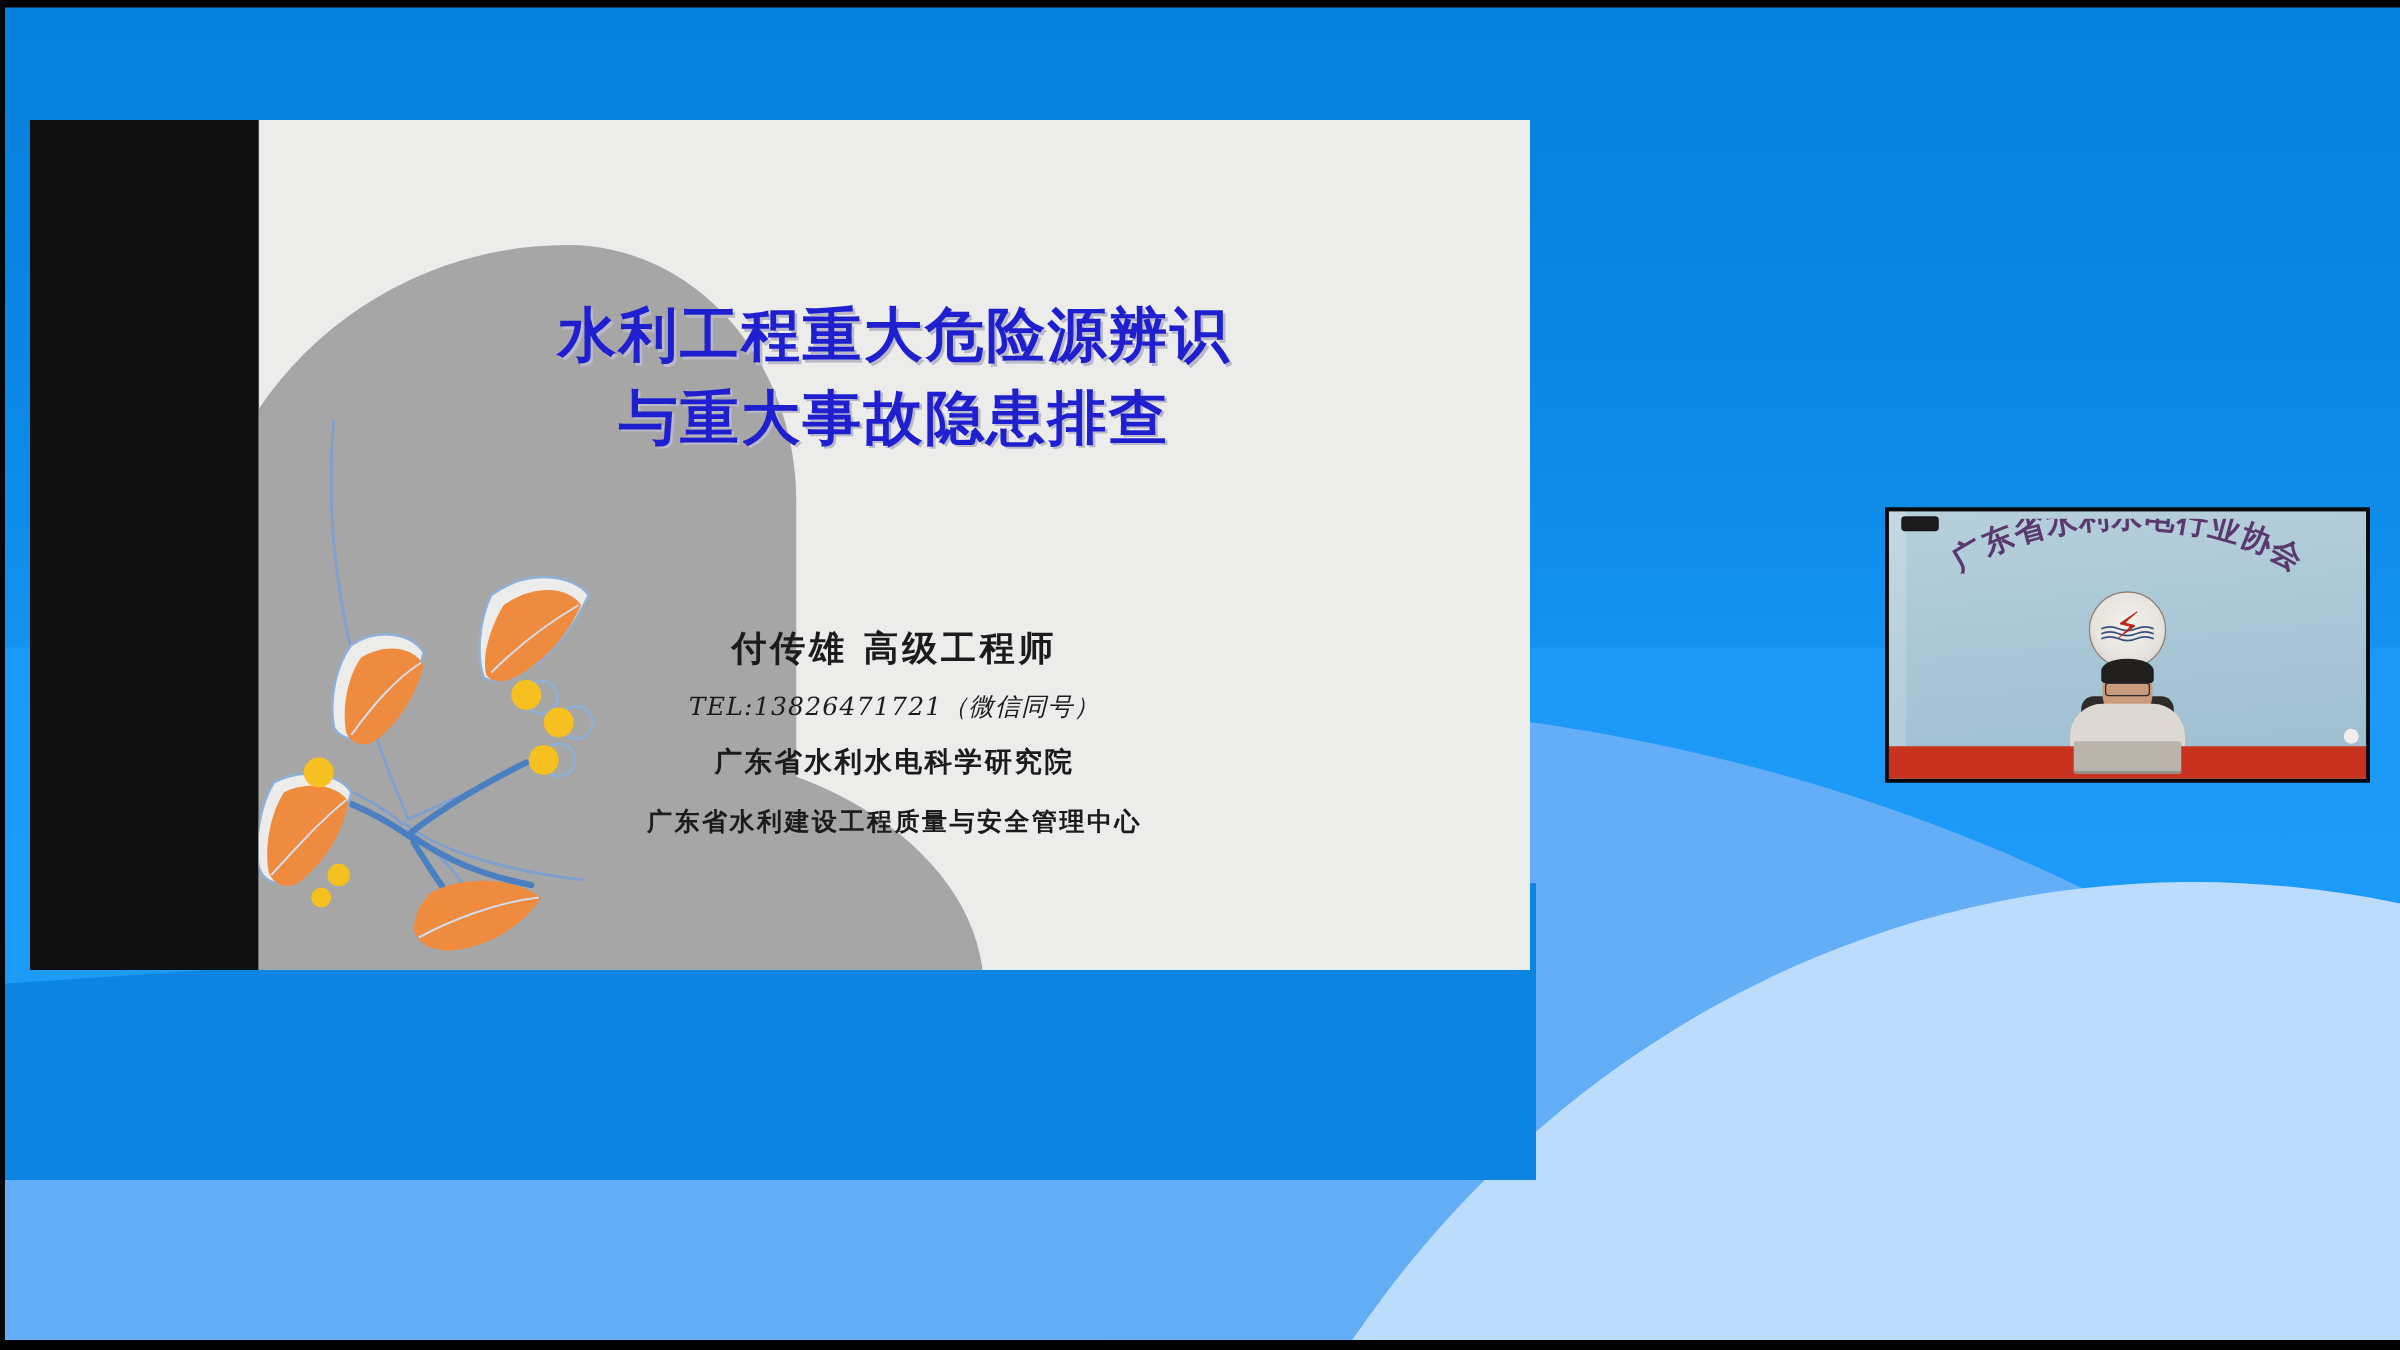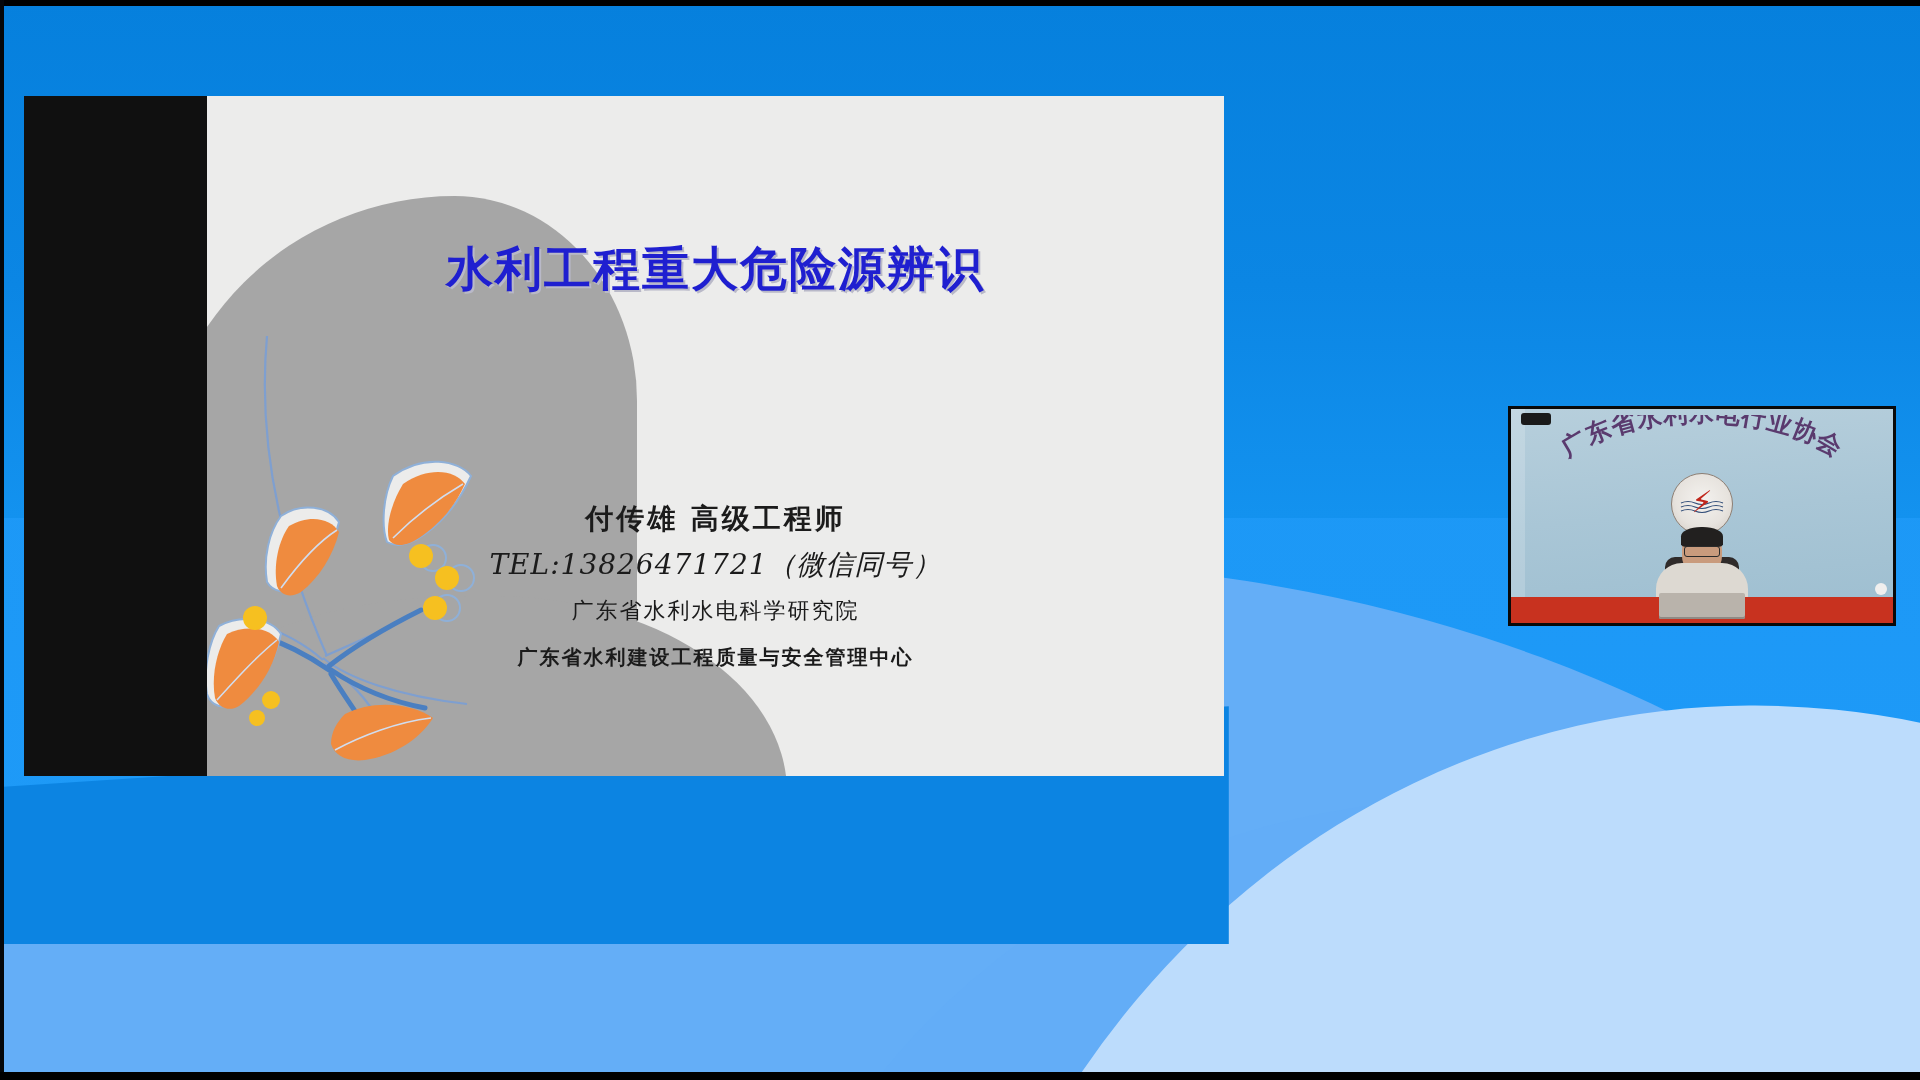--- a/index.html
+++ b/index.html
@@ -41,22 +41,22 @@
   .slide-title{position:absolute;left:0;top:140px;width:100%;text-align:center;
         color:#1f1fd0;font-weight:bold;font-size:47px;line-height:66px;letter-spacing:2px;
         font-family:"DejaVu Sans","Liberation Sans",sans-serif;
         text-shadow:2px 2px 0 #b9b9c8;}
   .slide-title .l2{display:block;}
 
   
   .author-block{position:absolute;left:0;top:400px;width:100%;text-align:center;color:#1b1b1b;}
   .author-block div{line-height:46px;}
   .a-name{font-size:28px;font-weight:bold;letter-spacing:3px;font-family:"DejaVu Sans","Liberation Sans",sans-serif;}
-  .a-tel{font-size:28px;font-style:italic;font-family:"DejaVu Serif","Liberation Serif",serif;letter-spacing:1px;}
-  .a-org{font-size:22px;font-weight:normal;letter-spacing:2px;font-family:"DejaVu Sans","Liberation Sans",sans-serif;}
+  .a-tel{font-size:20px;font-style:italic;font-family:"DejaVu Serif","Liberation Serif",serif;letter-spacing:1px;}
+  .a-org{font-size:22px;font-weight:bold;letter-spacing:2px;font-family:"DejaVu Sans","Liberation Sans",sans-serif;}
   .a-org2{font-size:20px;font-weight:bold;letter-spacing:2px;font-family:"DejaVu Sans","Liberation Sans",sans-serif;}
 
   
   .floral{position:absolute;left:-10px;top:230px;width:330px;height:450px;}
 
   
   #pip{position:absolute;left:1508px;top:406px;width:388px;height:220px;background:#0d0d0d;
        border:3px solid #090909;box-sizing:border-box;overflow:hidden;}
   .pip-wall{position:absolute;inset:0;background:linear-gradient(175deg,#b7cfdc 0%,#a9c6d6 48%,#9dbed0 100%);}
   .pip-banner{position:absolute;left:0;top:6px;width:100%;height:84px;}
@@ -163,20 +163,21 @@
           <circle cx="250" cy="252" r="12"></circle>
           <circle cx="238" cy="282" r="12"></circle>
           <circle cx="58" cy="292" r="12"></circle>
           <circle cx="74" cy="374" r="9"></circle>
           <circle cx="60" cy="392" r="8"></circle>
         </g>
       </svg>
 
       <div class="slide-title">
         <span class="l1">水利工程重大危险源辨识</span>
+        <span class="l2">与重大事故隐患排查</span>
       </div>
 
       <div class="author-block">
         <div class="a-name">付传雄  高级工程师</div>
         <div class="a-tel">TEL:13826471721（微信同号）</div>
         <div class="a-org">广东省水利水电科学研究院</div>
         <div class="a-org2">广东省水利建设工程质量与安全管理中心</div>
       </div>
 
     </div>

